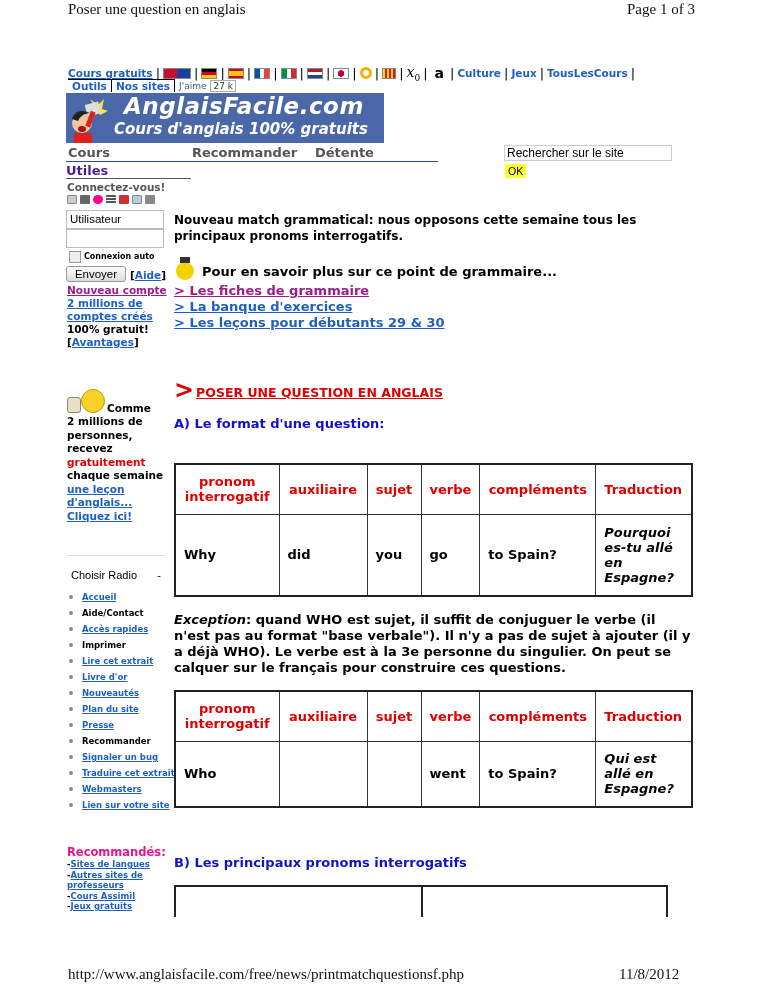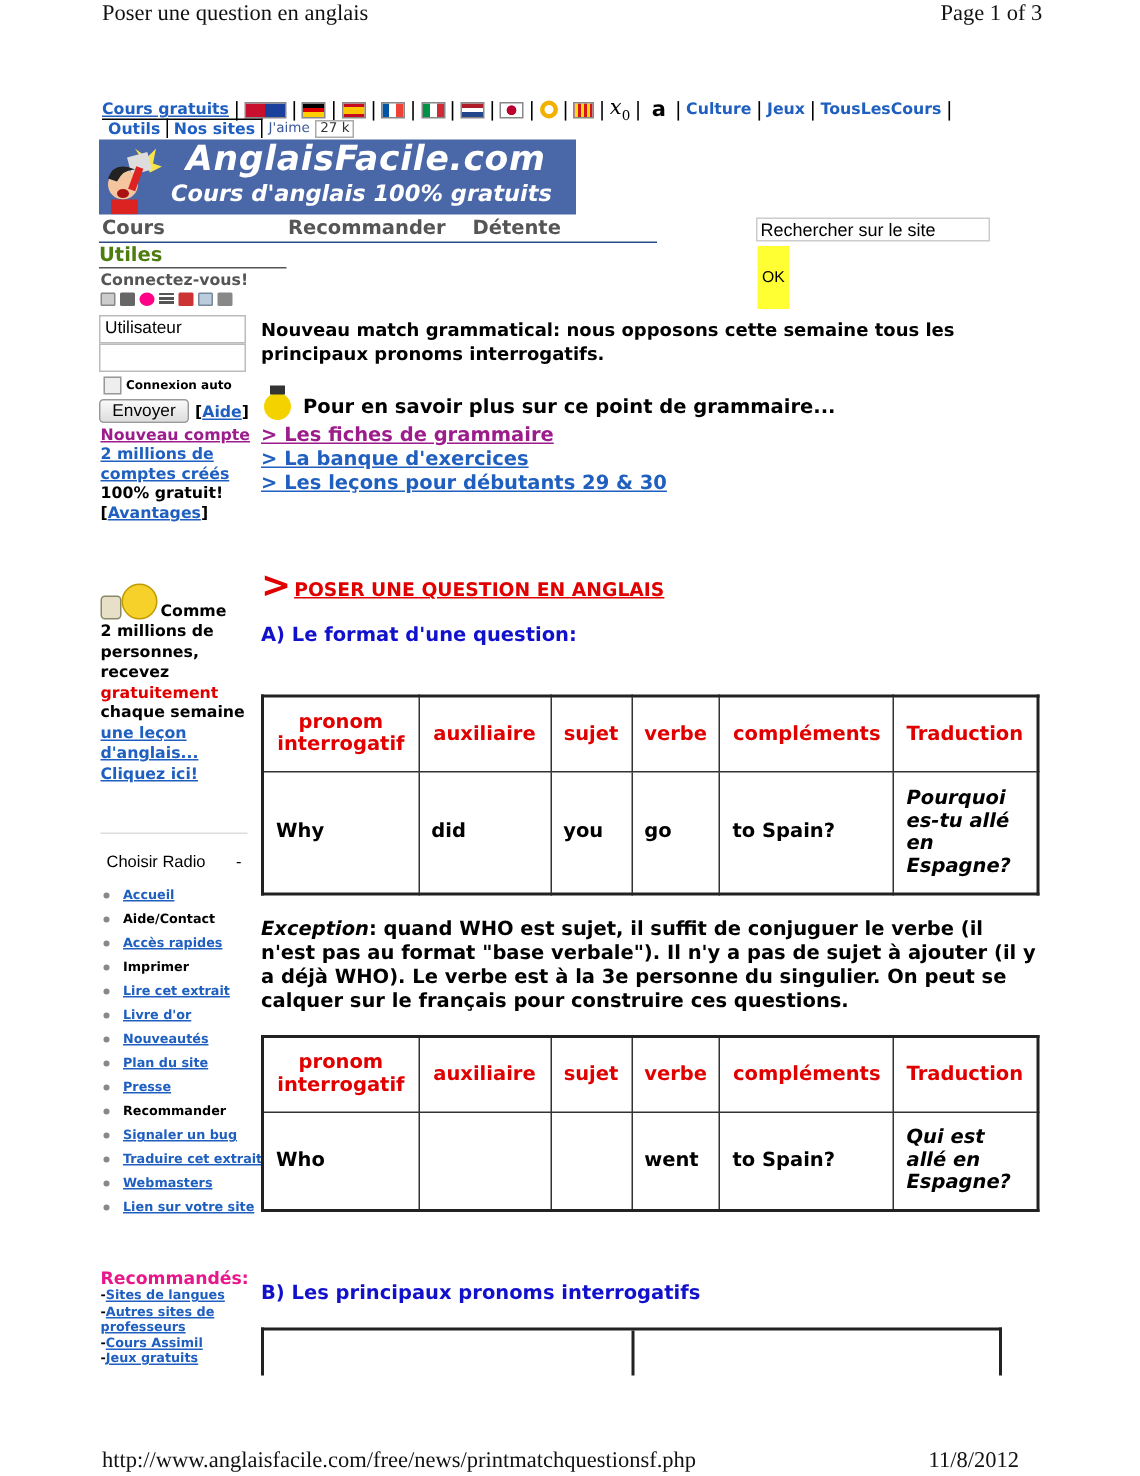--- a/index.html
+++ b/index.html
@@ -40,24 +40,24 @@
 
   
   .logo { left: 66px; top: 93px; width: 318px; height: 50px; background:#4a67a8; overflow:hidden; }
   .logo .title { position:absolute; left: 58px; top: 0px; font-family: "DejaVu Sans", sans-serif; font-weight:bold; font-style: italic; font-size: 23px; color:#fff; letter-spacing: 0.5px;}
   .logo .sub { position:absolute; left: 48px; top: 27px; font-weight:bold; font-style: italic; font-size: 15px; color:#fff; }
   .logo .mascot { position:absolute; left: 2px; top: 4px; width: 40px; height: 46px; }
 
   
   .menurow { left: 66px; top: 145px; width: 372px; height: 17px; border-bottom: 1.5px solid #2a4a8a; font-weight:bold; font-size: 13px; color:#555; }
   .menurow span { position:absolute; top: 0; }
-  .menu-utiles { left: 66px; top: 163px; width: 125px; border-bottom: 1.5px solid #555; font-weight:bold; font-size: 13px; color:#4d7c0f; }
-
-  .search { left: 504px; top: 145px; width: 156px; height: 16px; border:1px solid #ccc; font-family:"Liberation Sans", sans-serif; font-size: 12px; padding: 0 2px; line-height: 14px; color:#000; }
-  .okbtn { left: 505px; top: 164px; background:#ffff33; font-family:"Liberation Sans", sans-serif; font-size: 10.5px; padding: 15px 3px; }
+  .menu-utiles { left: 66px; top: 163px; width: 125px; border-bottom: 1.5px solid #555; font-weight:bold; font-size: 13px; color:#4c1d95; }
+
+  .search { left: 504px; top: 145px; width: 168px; height: 16px; border:1px solid #ccc; font-family:"Liberation Sans", sans-serif; font-size: 12px; padding: 0 2px; line-height: 14px; color:#000; }
+  .okbtn { left: 505px; top: 164px; background:#ffff33; font-family:"Liberation Sans", sans-serif; font-size: 10.5px; padding: 1px 3px; }
 
   
   .connect { left: 67px; top: 181px; font-size: 10.5px; font-weight:bold; color:#555; }
   .iconrow { left: 67px; top: 195px; display:flex; gap: 3px; }
   .iconrow span { display:inline-block; width: 10px; height: 9px; border-radius: 1px; }
   .inputbox { left: 66px; width: 98px; height: 19px; border: 1px solid #bbb; font-family:"Liberation Sans", sans-serif; font-size: 11.5px; padding: 2px 3px; }
   .chk { left: 69px; top: 251px; width: 12px; height: 12px; border:1px solid #999; background: #eee; }
   .chklabel { left: 84px; top: 252px; font-size: 8px; font-weight: bold; }
   .sendbtn { left: 66px; top: 266px; width: 60px; height: 16px; border:1px solid #999; border-radius: 3px; background: linear-gradient(#fafafa,#ddd); font-family:"Liberation Sans", sans-serif; font-size: 11.5px; text-align:center; line-height: 14px; }
   .aide { left: 130px; top: 269px; font-size: 10.5px; font-weight:bold; }

